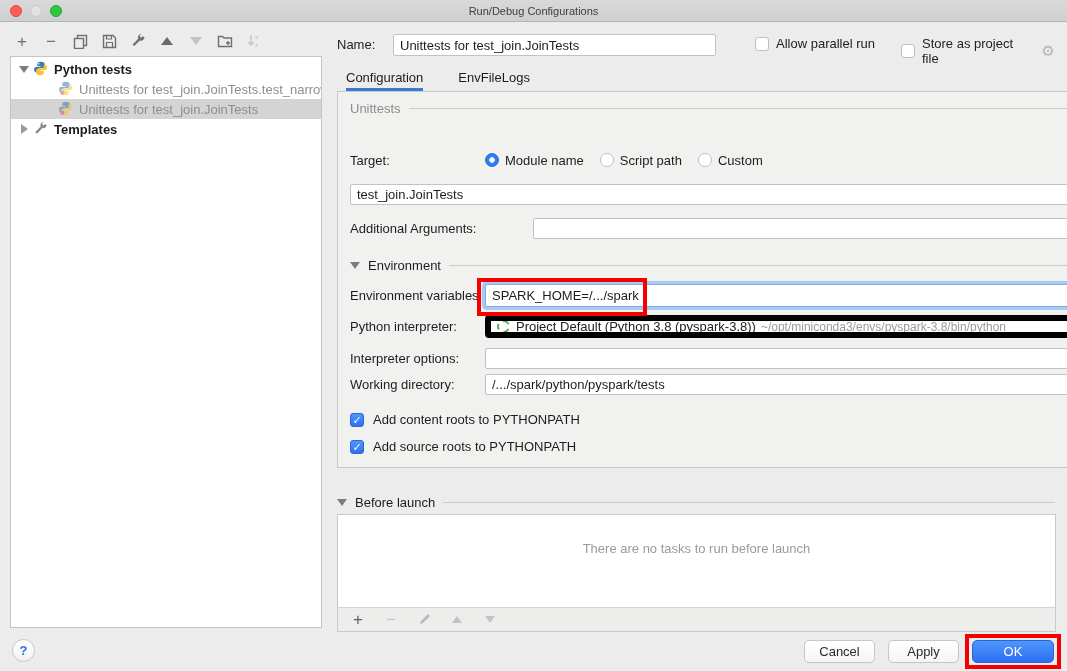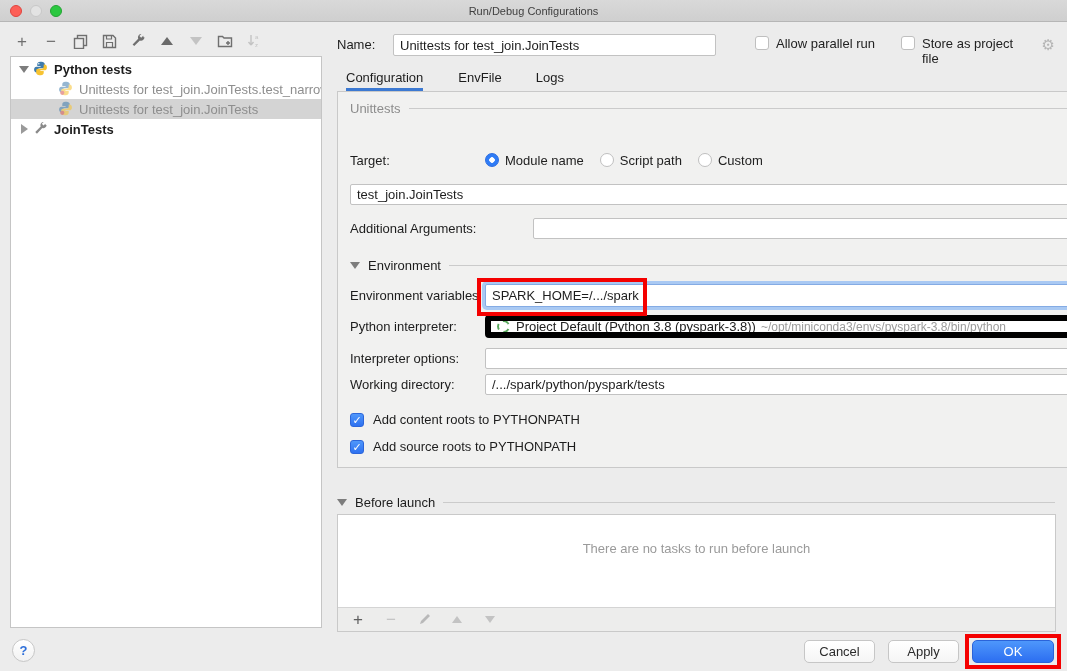--- a/index.html
+++ b/index.html
@@ -56,36 +56,36 @@
   }
 
   
   #name-row { position:absolute; left:337px; top:34px; width:718px; height:22px; }
   #name-label { position:absolute; left:0; top:3px; color:#1d1d1d; }
   #name-input {
     position:absolute; left:56px; top:0; width:323px; height:22px;
     border:1px solid #c2c2c2; border-radius:2px; background:#fff;
     font:13px "Liberation Sans","DejaVu Sans",sans-serif; padding:0 6px; color:#1d1d1d;
   }
-  .cb-group { position:absolute; top:2px; display:flex; gap:7px; }
+  .cb-group { position:absolute; top:2px; display:flex; align-items:center; gap:7px; }
   #cb-parallel { left:418px; }
   #cb-store { left:564px; }
   .mac-cb { width:14px; height:14px; border-radius:3px; background:#fff; border:1px solid #bfbfbf; flex:none; }
   .mac-cb.checked {
     background:linear-gradient(#4f97fb,#2e71f0); border:1px solid #2c66da;
     color:#fff; font-size:11px; line-height:13px; text-align:center; font-weight:bold;
   }
   .gear { color:#b5b5b5; font-size:15px; margin-left:4px; }
 
   
   #tabs { position:absolute; left:337px; top:66px; height:25px; display:flex; }
   .tab { padding:4px 0 6px 0; color:#1d1d1d; }
   #tab-configuration { margin-left:9px; border-bottom:3px solid #3c79d2; }
   #tab-envfile { margin-left:35px; }
-  #tab-logs { margin-left:34px; }
+  #tab-logs { }
 
   
   #settings-panel {
     position:absolute; left:337px; top:91px; width:778px; height:377px;
     background:#f1f1f0; border:1px solid #c9c9c9; padding:6px 12px 0 12px; overflow:hidden;
   }
   .sect-header { display:flex; align-items:center; height:20px; }
   .sect-header .rule { flex:1; height:1px; background:#cbcbcb; margin-left:8px; }
   .sect-name-gray { color:#8c8c8c; }
   .sect-name-dark { color:#1d1d1d; margin-left:8px; }
@@ -267,21 +267,21 @@
     </div>
     <div class="tree-row">
       <span class="chev">
           <span class="chev-closed"></span>
         </span>
       <span class="tree-ic">
         <svg width="15" height="15" viewBox="0 0 16 16">
             <path d="M14.5 4.2a3.4 3.4 0 0 1-4.6 3.2L4.2 13.6 2.4 11.8l5.8-5.9A3.4 3.4 0 0 1 11.4 1l-2 2 1.8 1.8 2-2c.2.4.3.9.3 1.4z" fill="#8a8a8a"></path>
           </svg>
       </span>
-      <span class="tree-label-bold">JoinTests</span>
+      <span class="tree-label-bold">Templates</span>
     </div>
   </div>
 
   <div id="help-btn">
     <span>?</span>
   </div>
 
   <div id="name-row">
     <span id="name-label">Name:</span>
     <input id="name-input" value="Unittests for test_join.JoinTests" style="">

